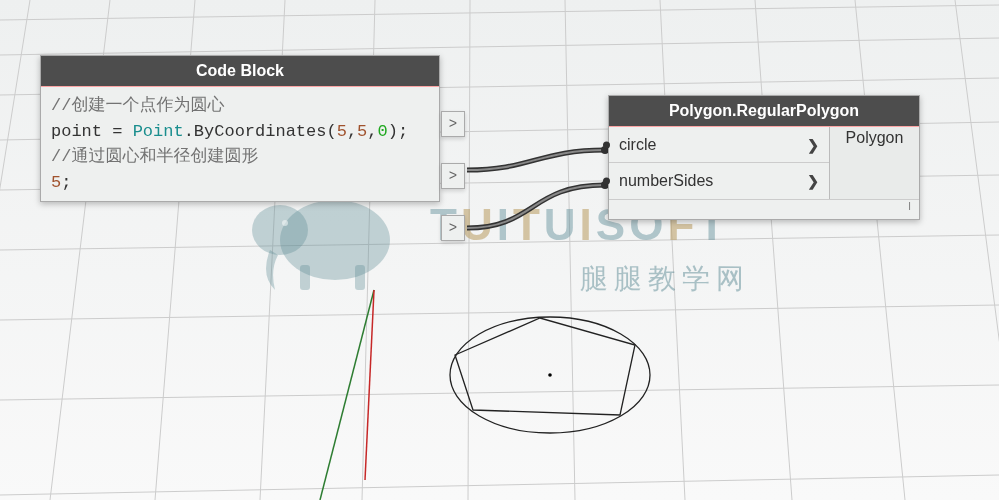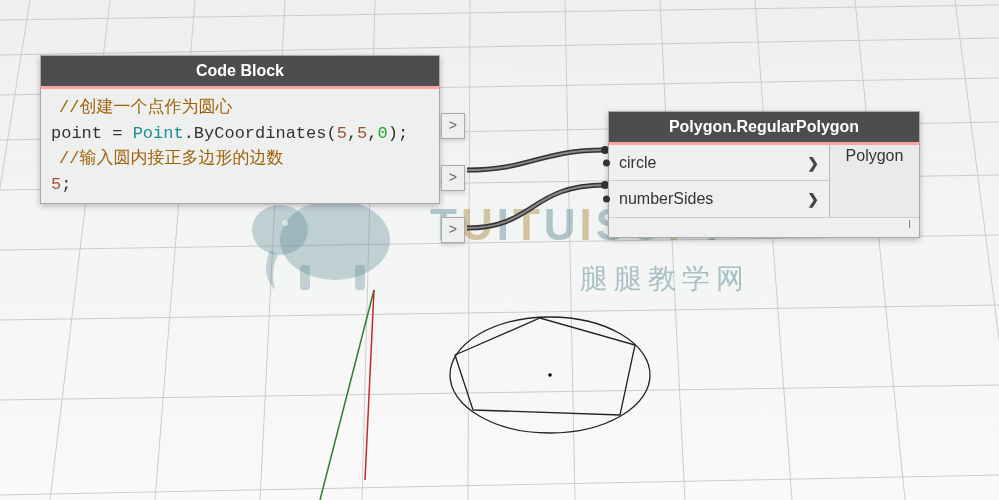--- a/index.html
+++ b/index.html
@@ -23,32 +23,32 @@
       border: 1px solid #aaa;
       z-index: 10;
     }
     .node-header {
       background: #4d4d4d;
       color: #fff;
       text-align: center;
       padding: 6px 10px;
       font-size: 16px;
       font-weight: bold;
-      border-bottom: 3px solid #fca5a5;
+      border-bottom: 1px solid #fca5a5;
     }
     .code-body {
       background: #eef0ef;
       padding: 6px 10px;
       font-family: 'Courier New', monospace;
       font-size: 17px;
       line-height: 1.5;
       position: relative;
     }
     .code-line { white-space: pre; }
-    .comment { color: #a16207; margin-left: 8px; }
+    .comment { color: #737373; }
     .kw-type { color: #1a8e8e; }
     .name { color: #333; }
     .paren { color: #333; }
     .num-a { color: #a0522d; }
     .num-b { color: #1fa81f; }
     .semi { color: #333; }
     .out-port {
       position: absolute;
       right: -26px;
       width: 24px;
@@ -224,30 +224,30 @@
   <path d="M 467 228 C 535 228 530 185 605 185" fill="none" stroke="#888" stroke-width="2"></path>
   <circle cx="605" cy="150" r="4" fill="#333"></circle>
   <circle cx="605" cy="185" r="4" fill="#333"></circle>
 </svg>
 
 <div class="node" style="left:40px; top:55px; width:400px">
   <div class="node-header">Code Block</div>
   <div class="code-body">
     <div class="code-line"><span class="comment">//创建一个点作为圆心</span></div>
     <div class="code-line"><span class="name">point</span><span class="name"> = </span><span class="kw-type">Point</span><span class="name">.</span><span class="name">ByCoordinates</span><span class="paren">(</span><span class="num-a">5</span><span class="name">,</span><span class="num-a">5</span><span class="name">,</span><span class="num-b">0</span><span class="paren">)</span><span class="semi">;</span></div>
-    <div class="code-line"><span class="comment">//输入圆内接正多边形的边数</span></div>
+    <div class="code-line"><span class="comment">//通过圆心和半径创建圆形</span></div>
     <div class="code-line"><span class="num-a">5</span><span class="semi">;</span></div>
 
     <div class="out-port" style="top:24px">&gt;</div>
     <div class="out-port" style="top:76px">&gt;</div>
     <div class="out-port" style="top:128px">&gt;</div>
   </div>
 </div>
 
-<div class="node" style="left:608px; top:111px; width:312px">
+<div class="node" style="left:608px; top:95px; width:312px">
   <div class="node-header">Polygon.RegularPolygon</div>
   <div class="polygon-node">
     <div class="polygon-inputs">
       <div class="input-row">
         <span class="in-port-marker"></span>
         <span class="input-label">circle</span>
         <span class="chevron">❯</span>
       </div>
       <div class="input-row">
         <span class="in-port-marker"></span>

